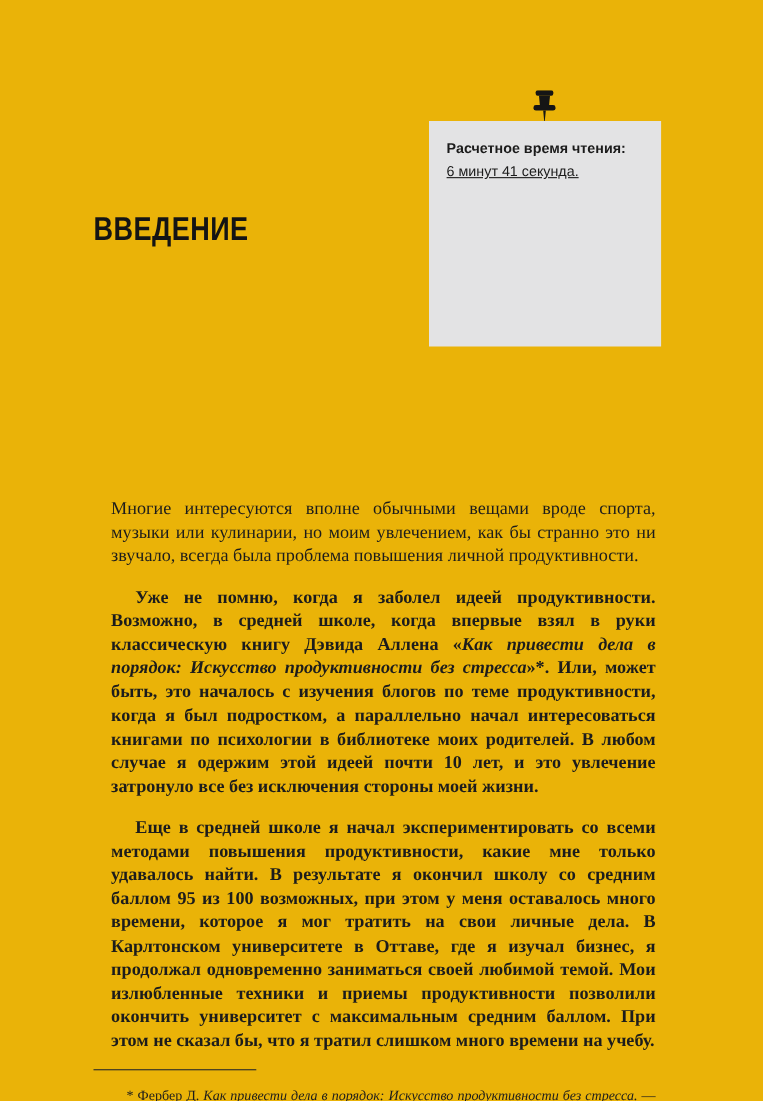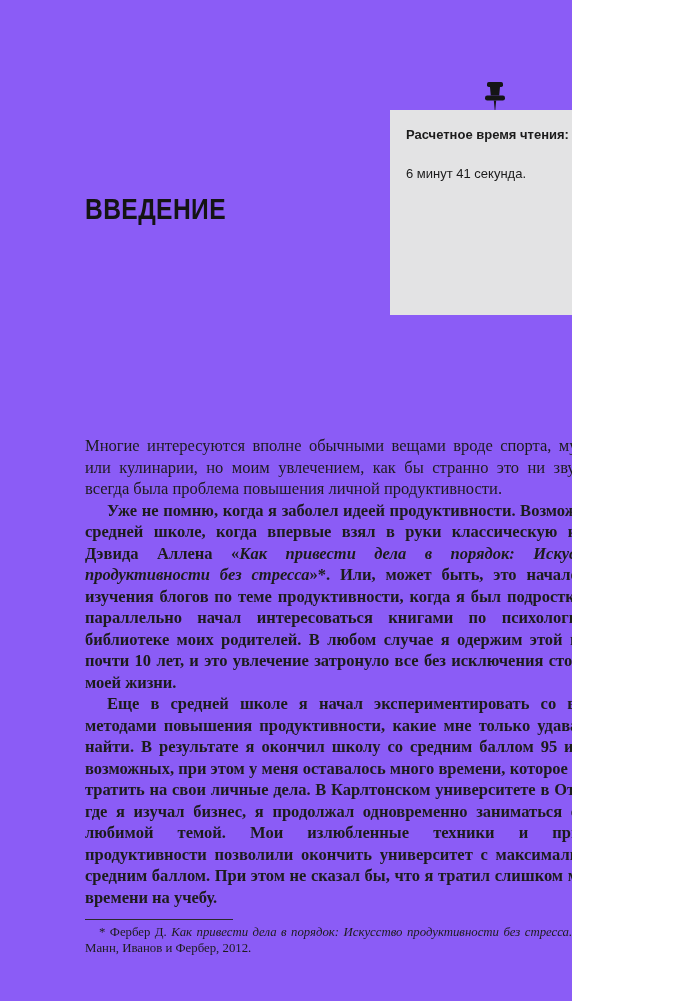--- a/index.html
+++ b/index.html
@@ -1,41 +1,41 @@
 <!DOCTYPE html>
 <html lang="ru"><head>
 <meta charset="utf-8">
 <style>
   * { margin: 0; padding: 0; box-sizing: border-box; }
   html, body { background: #ffffff; }
   .page {
     position: relative;
-    width: 572px;
+    width: 694px;
     height: 1001px;
-    background: #8b5cf6;
+    background: #eab308;
     overflow: hidden;
     color: #1c1c1c;
   }
 
   
   .note-box {
     position: absolute;
     left: 390px;
     top: 110px;
     width: 211px;
     height: 205px;
     background: #e3e3e4;
     padding: 15px 16px;
     font-family: "Liberation Sans", "DejaVu Sans", sans-serif;
     font-size: 13px;
     line-height: 1.55;
     color: #1b1b1b;
   }
   .note-box .note-label { font-weight: 700; display: block; }
-  .note-box .note-value { display: block; margin-top: 19px; }
+  .note-box .note-value { display: block; margin-top: 1px; text-decoration: underline; }
 
   .pin-icon {
     position: absolute;
     left: 482px;
     top: 82px;
     width: 26px;
     height: 32px;
   }
 
   
@@ -60,21 +60,21 @@
     top: 435px;
     width: 527px;
     font-family: "Liberation Serif", "DejaVu Serif", serif;
     font-size: 16.5px;
     line-height: 21.5px;
     text-align: justify;
     color: #1c1c1c;
     hyphens: auto;
     -webkit-hyphens: auto;
   }
-  .body-text p { margin: 0; }
+  .body-text p { margin: 16px; }
   .body-text p.indent { text-indent: 22px; font-weight: bold; }
   .book-title-italic { font-style: italic; }
 
   
   .footnote-rule {
     width: 148px;
     border: 0;
     border-top: 1px solid #2a2a2a;
     margin: 11px 0 5px 0;
   }

